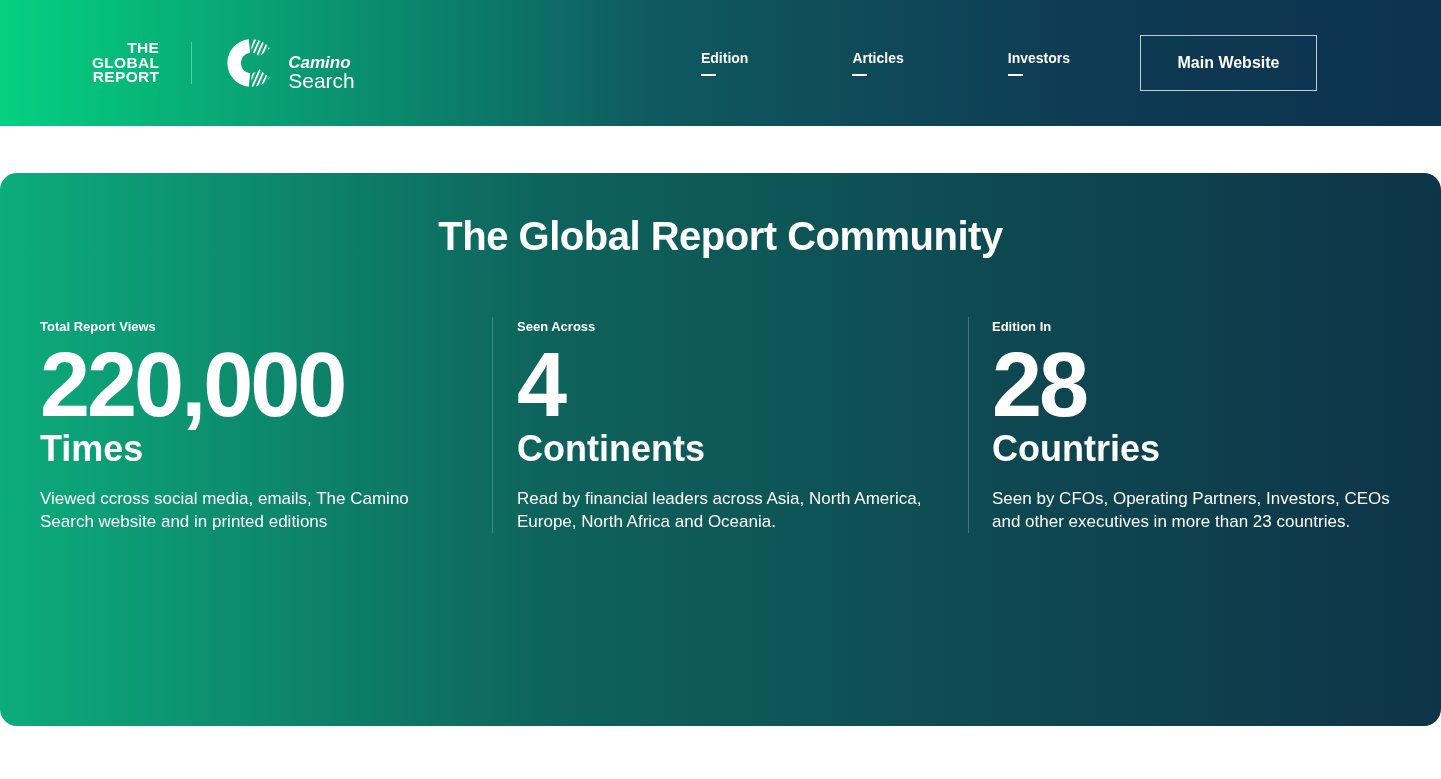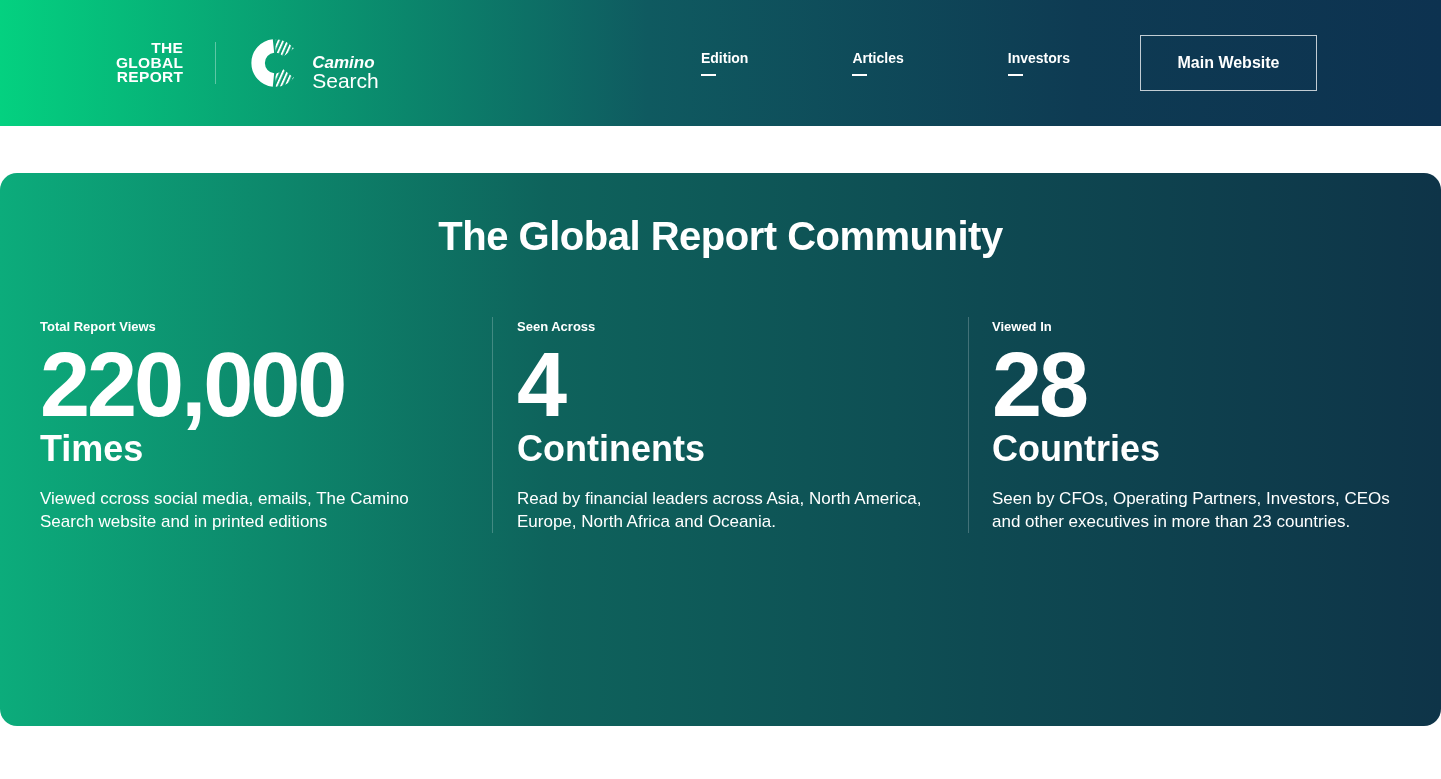--- a/index.html
+++ b/index.html
@@ -15,21 +15,21 @@
   }
 
   
   .topbar {
     height: 126px;
     display: flex;
     align-items: center;
     background: linear-gradient(90deg, #04D180 0%, #0F5A60 45%, #0E3B53 75%, #0D3250 100%);
   }
   .logo-group {
-    margin-left: 116px;
+    margin-left: 92px;
     text-align: right;
     color: #ffffff;
     font-weight: 800;
     font-size: 15.5px;
     line-height: 14.5px;
     letter-spacing: 0.3px;
     cursor: pointer;
   }
   .logo-divider {
     width: 1px;
@@ -233,21 +233,21 @@
     <div class="stat-2">
       <div class="stat-label">Seen Across</div>
       <div class="stat-value">4</div>
       <div class="stat-unit">Continents</div>
       <p class="stat-desc">Read by financial leaders across Asia, North America, Europe, North Africa and Oceania.</p>
     </div>
 
     <div class="v-divider"></div>
 
     <div class="stat-3">
-      <div class="stat-label">Viewed In</div>
+      <div class="stat-label">Edition In</div>
       <div class="stat-value">28</div>
       <div class="stat-unit">Countries</div>
       <p class="stat-desc">Seen by CFOs, Operating Partners, Investors, CEOs and other executives in more than 23 countries.</p>
     </div>
 
   </div>
 
 </section>
 
 <div class="footer-strip"></div>

